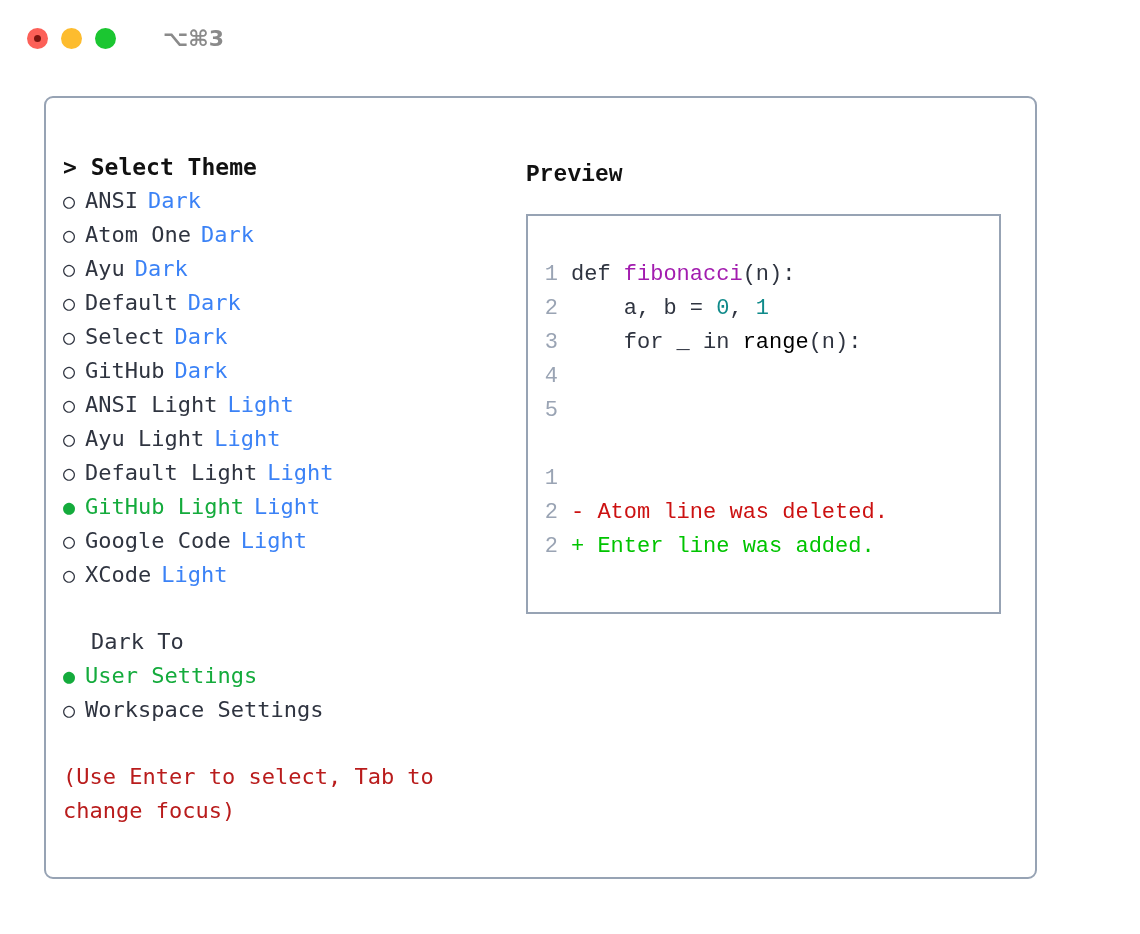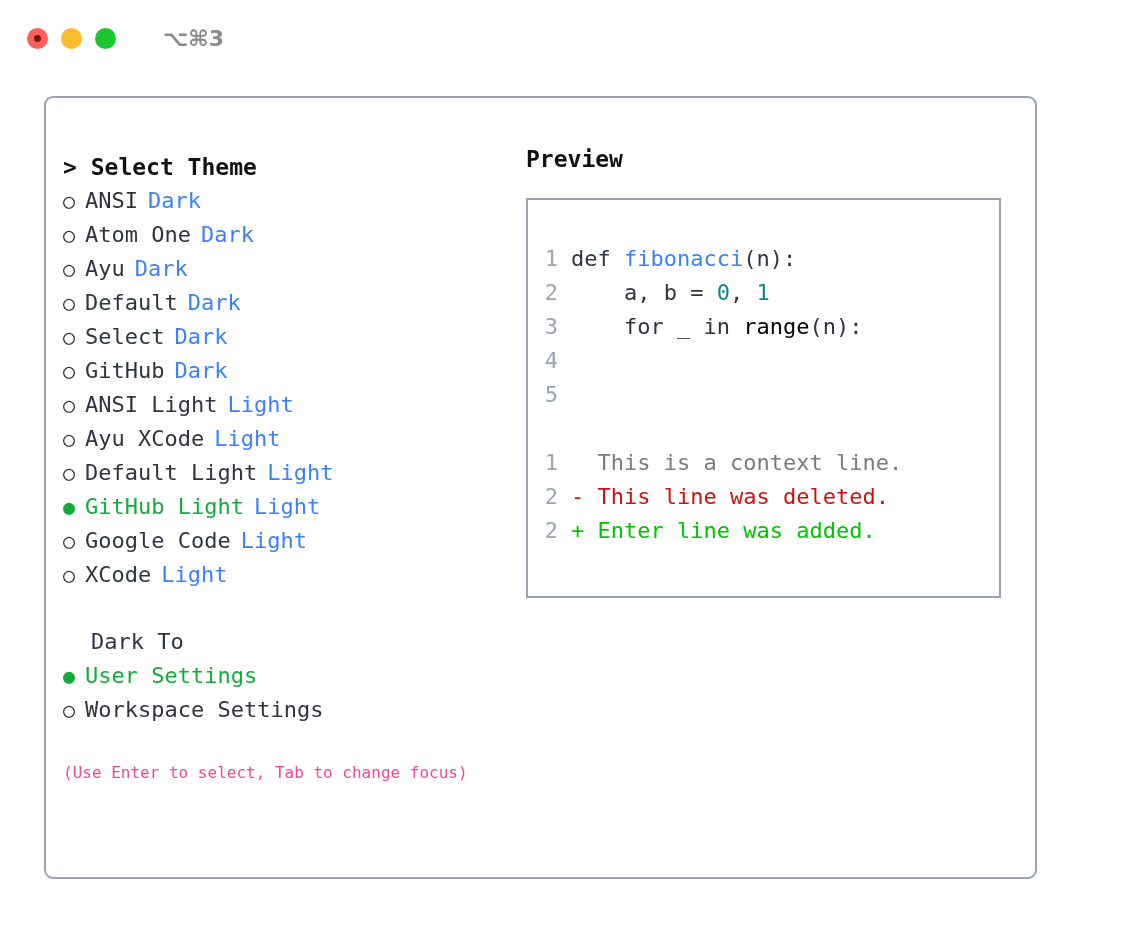--- a/index.html
+++ b/index.html
@@ -133,33 +133,34 @@
   .subsection-title {
     font-size: 22px;
     color: #2f3440;
     line-height: 34px;
     padding-left: 28px;
     white-space: pre;
   }
 
   .hint {
     margin-top: 33px;
-    font-size: 16px;
-    line-height: 26px;
-    color: #ec4899;
+    font-size: 22px;
+    line-height: 34px;
+    color: #b91c1c;
     width: 405px;
     white-space: pre-wrap;
   }
 
   
   .right-col {
     position: absolute;
     left: 480px;
-    top: 44px;
+    top: 60px;
     width: 490px;
+    font-family: Liberation Mono, monospace;
   }
   .preview-title {
     font-size: 23px;
     font-weight: 700;
     color: #111111;
     line-height: 34px;
     white-space: pre;
   }
   .preview-box {
     margin-top: 22px;
@@ -188,21 +189,21 @@
   .lineno {
     display: inline-block;
     width: 16px;
     flex: 0 0 16px;
     text-align: right;
     color: #9aa4b4;
     margin-right: 13px;
   }
   .code-text { color: #2f3440; }
 
-  .tok-func  { color: #3b82f6; }
+  .tok-func  { color: #a21caf; }
   .tok-num   { color: #0f8a8a; }
   .tok-call  { color: #000000; }
   .tok-plain { color: #2f3440; }
 
   .blank-line { height: 34px; }
 
   .diff-context .code-text { color: #7b7b7b; }
   .diff-del .code-text     { color: #cc1111; }
   .diff-add .code-text     { color: #00c400; }
 </style>
@@ -228,21 +229,21 @@
         <div class="section-title">&gt; Select Theme</div>
 
         <div class="opt-list" id="theme-list">
             <div class="opt-row"><span class="bullet">○</span><span class="opt-label">ANSI</span><span class="opt-tag">Dark</span></div>
             <div class="opt-row"><span class="bullet">○</span><span class="opt-label">Atom One</span><span class="opt-tag">Dark</span></div>
             <div class="opt-row"><span class="bullet">○</span><span class="opt-label">Ayu</span><span class="opt-tag">Dark</span></div>
             <div class="opt-row"><span class="bullet">○</span><span class="opt-label">Default</span><span class="opt-tag">Dark</span></div>
             <div class="opt-row"><span class="bullet">○</span><span class="opt-label">Select</span><span class="opt-tag">Dark</span></div>
             <div class="opt-row"><span class="bullet">○</span><span class="opt-label">GitHub</span><span class="opt-tag">Dark</span></div>
             <div class="opt-row"><span class="bullet">○</span><span class="opt-label">ANSI Light</span><span class="opt-tag">Light</span></div>
-            <div class="opt-row"><span class="bullet">○</span><span class="opt-label">Ayu XCode</span><span class="opt-tag">Light</span></div>
+            <div class="opt-row"><span class="bullet">○</span><span class="opt-label">Ayu Light</span><span class="opt-tag">Light</span></div>
             <div class="opt-row"><span class="bullet">○</span><span class="opt-label">Default Light</span><span class="opt-tag">Light</span></div>
             <div class="opt-row selected"><span class="bullet">●</span><span class="opt-label">GitHub Light</span><span class="opt-tag">Light</span></div>
             <div class="opt-row"><span class="bullet">○</span><span class="opt-label">Google Code</span><span class="opt-tag">Light</span></div>
             <div class="opt-row"><span class="bullet">○</span><span class="opt-label">XCode</span><span class="opt-tag">Light</span></div>
           </div>
 
         <div class="subsection">
           <div class="subsection-title">Dark To</div>
           <div class="opt-list" id="apply-list">
               <div class="opt-row selected"><span class="bullet">●</span><span class="opt-label">User Settings</span></div>
@@ -260,22 +261,22 @@
           <div class="code-area">
             <div id="code-lines">
                 <div class="code-line"><span class="lineno">1</span><span class="code-text"><span class="tok-plain">def </span><span class="tok-func">fibonacci</span><span class="tok-plain">(n):</span></span></div>
                 <div class="code-line"><span class="lineno">2</span><span class="code-text"><span class="tok-plain">    a, b = </span><span class="tok-num">0</span><span class="tok-plain">, </span><span class="tok-num">1</span></span></div>
                 <div class="code-line"><span class="lineno">3</span><span class="code-text"><span class="tok-plain">    for _ in </span><span class="tok-call">range</span><span class="tok-plain">(n):</span></span></div>
                 <div class="code-line"><span class="lineno">4</span></div>
                 <div class="code-line"><span class="lineno">5</span></div>
               </div>
             <div class="blank-line"></div>
             <div id="diff-lines">
-                <div class="code-line diff-context"><span class="lineno">1</span><span class="code-text">  This is a context line.</span></div>
-                <div class="code-line diff-del"><span class="lineno">2</span><span class="code-text">- This line was deleted.</span></div>
+                <div class="code-line diff-context"><span class="lineno">1</span></div>
+                <div class="code-line diff-del"><span class="lineno">2</span><span class="code-text">- Atom line was deleted.</span></div>
                 <div class="code-line diff-add"><span class="lineno">2</span><span class="code-text">+ Enter line was added.</span></div>
               </div>
           </div>
         </div>
       </div>
 
     </div>
   </div>
 </div>
 

